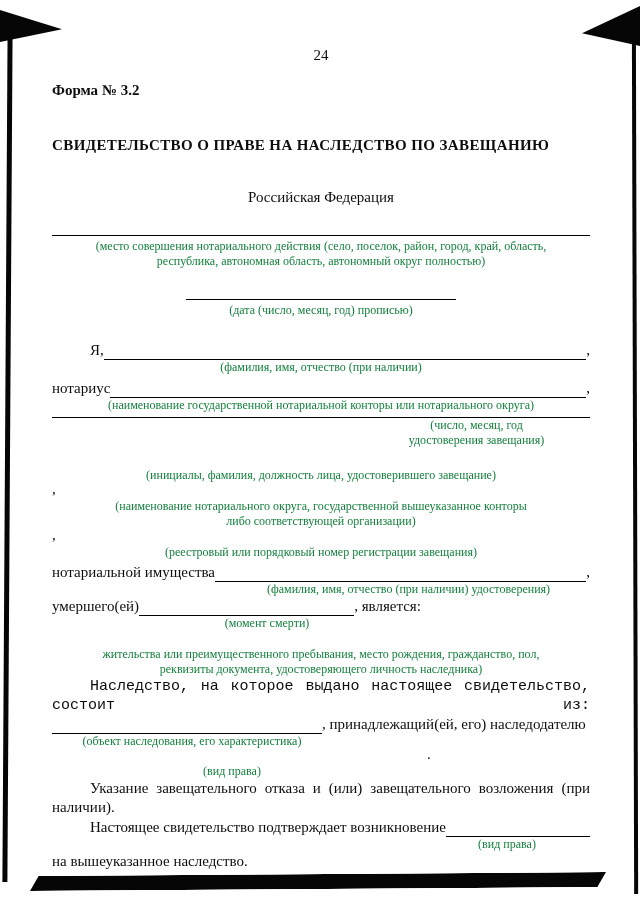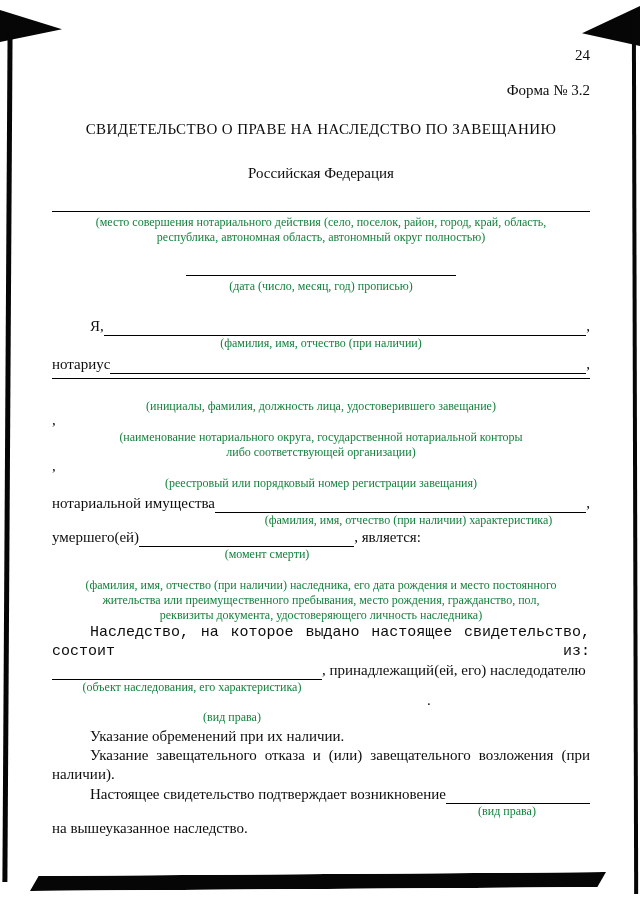--- a/index.html
+++ b/index.html
@@ -26,24 +26,24 @@
   .caption { font-size:12px; line-height:15px; text-align:center; color:#15803d; }
   .hr { border-bottom:1px solid #000; height:0; }
   .row { display:flex; align-items:flex-end; }
   .row .lead { white-space:nowrap; }
   .row .fill { flex:1 1 auto; border-bottom:1px solid #000; min-height:1px; }
   .row .fill.fixed { flex:0 0 auto; }
   .row .tail { white-space:nowrap; }
   .blankrow { display:flex; align-items:flex-end; height:15px; }
   .para { text-align:justify; text-indent:38px; }
 
-  #pn { text-align:right; }
-  #formno { margin-top:16px; text-align:right; }
-  #title { margin-top:20px; text-align:center; font-weight:normal; letter-spacing:.4px; }
-  #subtitle { margin-top:25px; text-align:center; }
+  #pn { text-align:center; }
+  #formno { margin-top:16px; text-align:left;font-weight:bold; }
+  #title { margin-top:36px; text-align:left; font-weight:bold; letter-spacing:.4px; }
+  #subtitle { margin-top:33px; text-align:center; }
   #l-place { margin-top:28px; }
   #c-place1 { margin-top:3px; }
   #l-date { margin-top:30px; width:270px; margin-left:auto; margin-right:auto; }
   #c-date { margin-top:3px; }
   #r-ya { margin-top:23px; }
   #r-ya .lead { padding-left:38px; }
   #r-notary { margin-top:4px; }
   #r-cert { margin-top:4px; }
   #c-willdate { width:215px; margin-left:auto; margin-right:6px; text-align:center; }
   #l-blank1 { margin-top:5px; }
@@ -98,79 +98,82 @@
     <span class="fill"></span>
     <span class="tail">,</span>
   </div>
   <div class="caption">(фамилия, имя, отчество (при наличии)</div>
 
   <div id="r-notary" class="row">
     <span class="lead">нотариус</span>
     <span class="fill"></span>
     <span class="tail">,</span>
   </div>
+  <div class="caption">(наименование государственной нотариальной конторы или нотариального округа)</div>
 
   <div id="r-cert" class="row">
     <span class="fill"></span>
+  </div>
+  <div id="c-willdate">
+    <div class="caption">(число, месяц, год</div>
+    <div class="caption">удостоверения завещания)</div>
   </div>
 
   <div id="l-blank1" class="blankrow">
     <span class="fill"></span>
   </div>
   <div class="caption">(инициалы, фамилия, должность лица, удостоверившего завещание)</div>
 
   <div id="l-blank2" class="blankrow">
     <span class="fill"></span>
     <span class="tail">,</span>
   </div>
-  <div class="caption">(наименование нотариального округа, государственной нотариальной конторы</div>
+  <div class="caption">(наименование нотариального округа, государственной вышеуказанное конторы</div>
   <div class="caption">либо соответствующей организации)</div>
 
   <div id="l-blank3" class="blankrow">
     <span class="fill"></span>
     <span class="tail">,</span>
   </div>
   <div class="caption">(реестровый или порядковый номер регистрации завещания)</div>
 
   <div id="r-heir" class="row">
     <span class="lead">нотариальной имущества</span>
     <span class="fill"></span>
     <span class="tail">,</span>
   </div>
-  <div id="c-testator" class="caption">(фамилия, имя, отчество (при наличии) характеристика)</div>
+  <div id="c-testator" class="caption">(фамилия, имя, отчество (при наличии) удостоверения)</div>
 
   <div id="r-deceased" class="row">
     <span class="lead">умершего(ей)</span>
     <span class="fill fixed"></span>
     <span class="tail">, является:</span>
   </div>
   <div id="c-death" class="caption">(момент смерти)</div>
 
   <div id="l-blank4" class="blankrow">
     <span class="fill"></span>
   </div>
-  <div class="caption">(фамилия, имя, отчество (при наличии) наследника, его дата рождения и место постоянного</div>
   <div class="caption">жительства или преимущественного пребывания, место рождения, гражданство, пол,</div>
   <div class="caption">реквизиты документа, удостоверяющего личность наследника)</div>
 
   <div id="p-estate" class="para">Наследство, на которое выдано настоящее свидетельство, состоит из:</div>
 
   <div id="r-estate" class="row">
     <span class="fill fixed"></span>
     <span class="tail">, принадлежащий(ей, его) наследодателю</span>
   </div>
   <div id="c-estate" class="caption">(объект наследования, его характеристика)</div>
 
   <div id="l-vid" class="blankrow">
     <span class="fill fixed"></span>
     <span class="tail">.</span>
   </div>
   <div id="c-vid" class="caption">(вид права)</div>
 
-  <div id="p-encum" class="para">Указание обременений при их наличии.</div>
 
   <div id="p-legacy" class="para">Указание завещательного отказа и (или) завещательного возложения (при наличии).</div>
 
   <div id="r-confirm" class="row">
     <span class="lead">Настоящее свидетельство подтверждает возникновение</span>
     <span class="fill"></span>
   </div>
   <div id="c-confirm" class="caption">(вид права)</div>
 
   <div id="p-final">на вышеуказанное наследство.</div>

